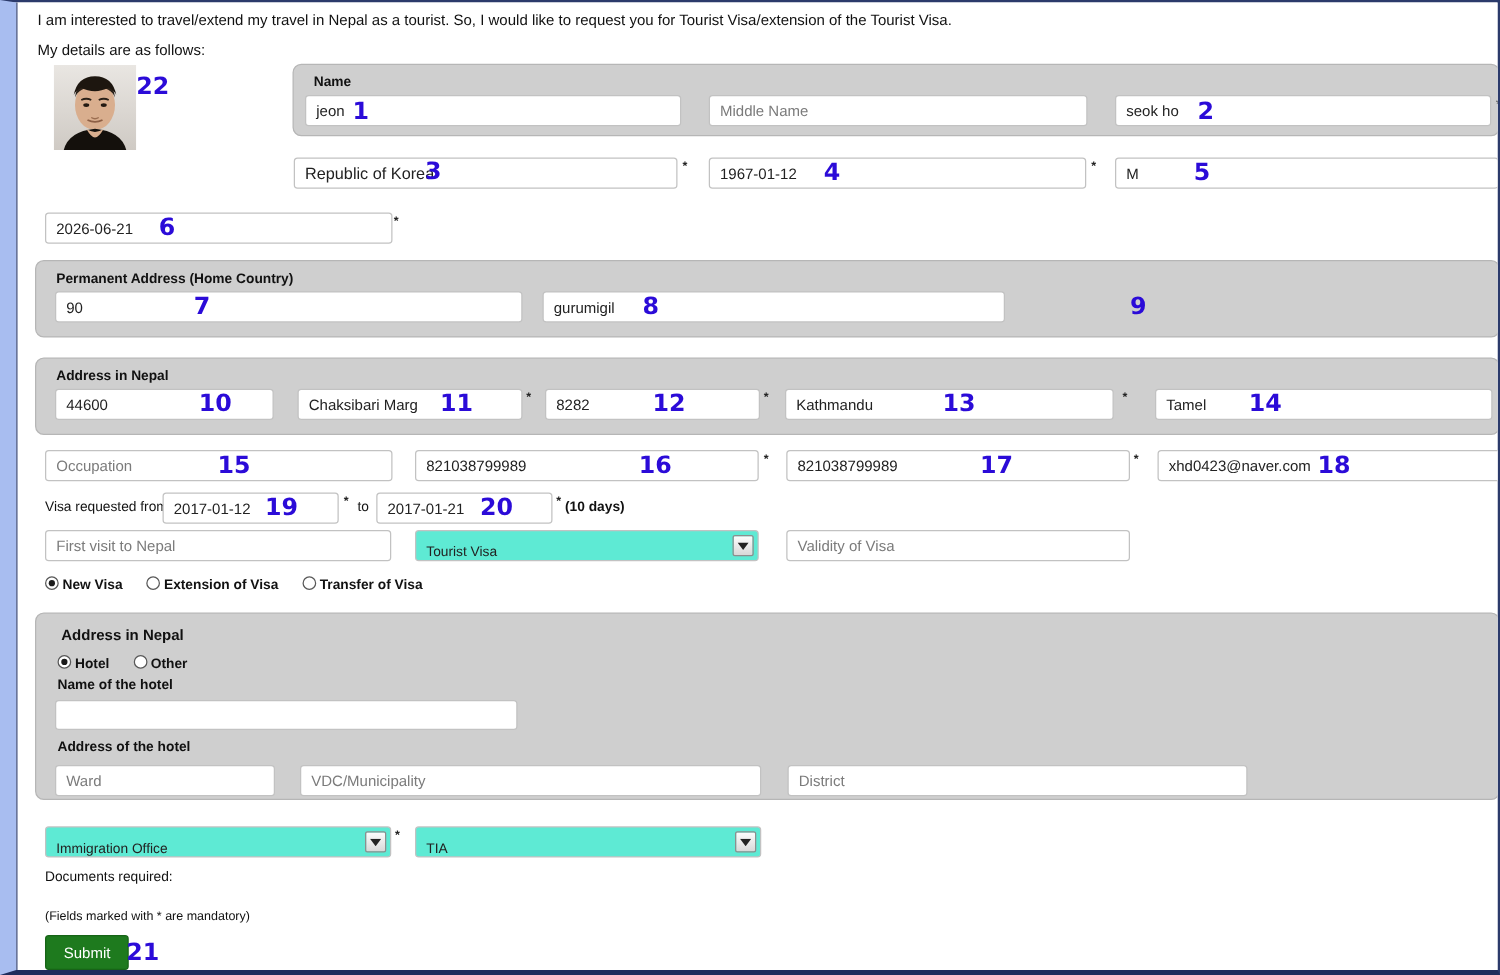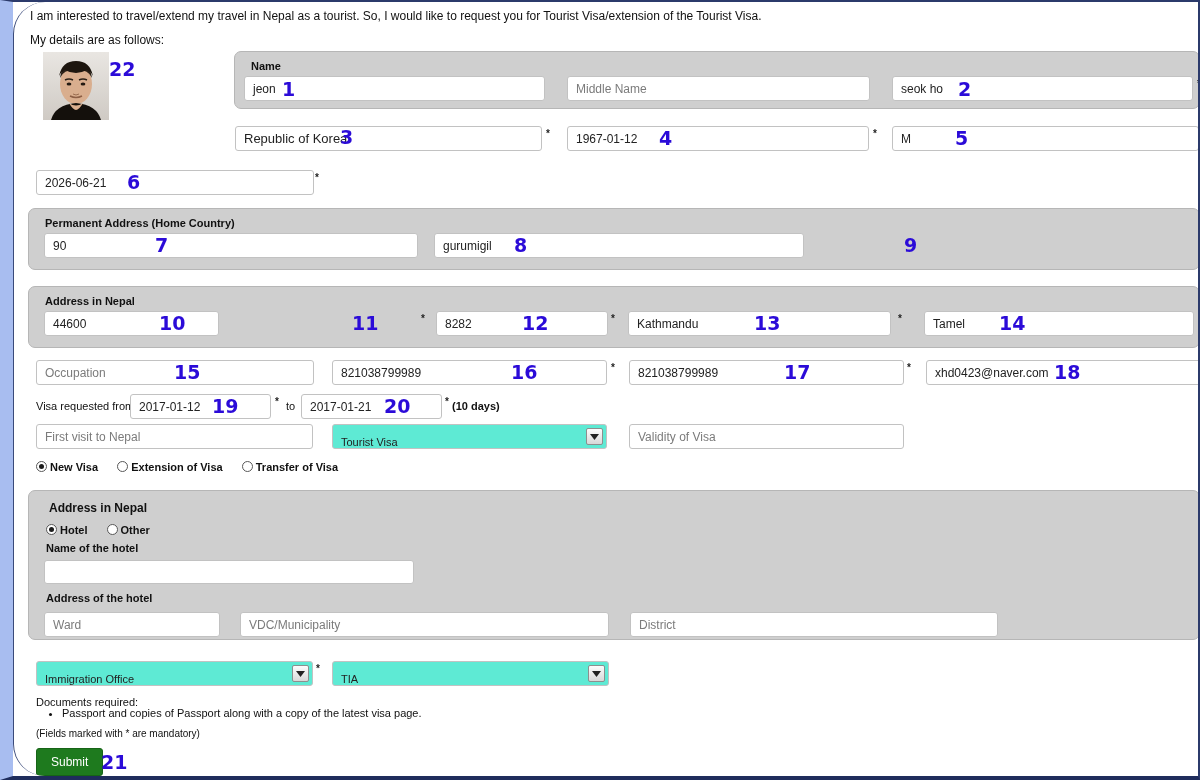--- a/index.html
+++ b/index.html
@@ -18,21 +18,20 @@
     border-left:13px solid #a8bdf0;
     border-top:2px solid #2b3a6b;
     border-right:2px solid #2b3a6b;
     border-bottom:4px solid #1f2d5c;
   }
   #inner {
     position:absolute; left:0; top:0; right:0; bottom:0;
     background:#ffffff;
     border-left:1px solid #3a4a7a;
     overflow:hidden;
-    border-radius:32px;
   }
   .intro {
     font-size:12px; color:#111; padding:7px 0 0 16px;
   }
   .intro2 { font-size:12px; color:#111; padding:10px 0 0 16px; }
 
   
   .photo-wrap { position:absolute; left:29px; top:50px; width:66px; height:68px; }
   .photo-badge { position:absolute; left:95px; top:58px; }
 
@@ -195,20 +194,21 @@
   <span class="mk" style="left:500px; top:234px;">8</span>
 
   <span class="mk" style="left:890px; top:234px;">9</span>
 
   <div class="panel" style="left:14px; top:284px; width:1172px; height:62px;">
     <span class="panel-title">Address in Nepal</span>
   </div>
   <div class="inp" style="left:30px; top:309px; width:175px;">44600</div>
   <span class="mk" style="left:145px; top:312px;">10</span>
 
+  <div class="inp" style="left:224px; top:309px; width:180px;">Chaksibari Marg</div>
   <span class="mk" style="left:338px; top:312px;">11</span>
   <span class="star" style="left:407px; top:311px;">*</span>
 
   <div class="inp" style="left:422px; top:309px; width:172px;">8282</div>
   <span class="mk" style="left:508px; top:312px;">12</span>
   <span class="star" style="left:597px; top:311px;">*</span>
 
   <div class="inp" style="left:614px; top:309px; width:263px;">Kathmandu</div>
   <span class="mk" style="left:740px; top:312px;">13</span>
   <span class="star" style="left:884px; top:311px;">*</span>
@@ -295,22 +295,19 @@
   <div class="sel" style="left:318px; top:659px; width:277px;">
     <span>TIA</span>
     <span class="arrowbox">
       <svg width="9" height="6" viewBox="0 0 9 6">
             <path d="M0 0 L4.5 6 L9 0 Z" fill="#222"></path>
           </svg>
     </span>
   </div>
 
   <span class="lbl" style="left:22px; top:694px;">Documents required:</span>
-  <ul class="docs" style="position:absolute; left:26px; top:705px;">
-    <li>Passport and copies of Passport along with a copy of the latest visa page.</li>
-  </ul>
   <span class="small-it" style="left:22px; top:726px;">(Fields marked with * are mandatory)</span>
 
   <button class="submit-btn" style="left:22px; top:746px;">Submit</button>
   <span class="mk" style="left:87px; top:751px;">21</span>
 
 </div>
 </div>
 
 </body></html>

